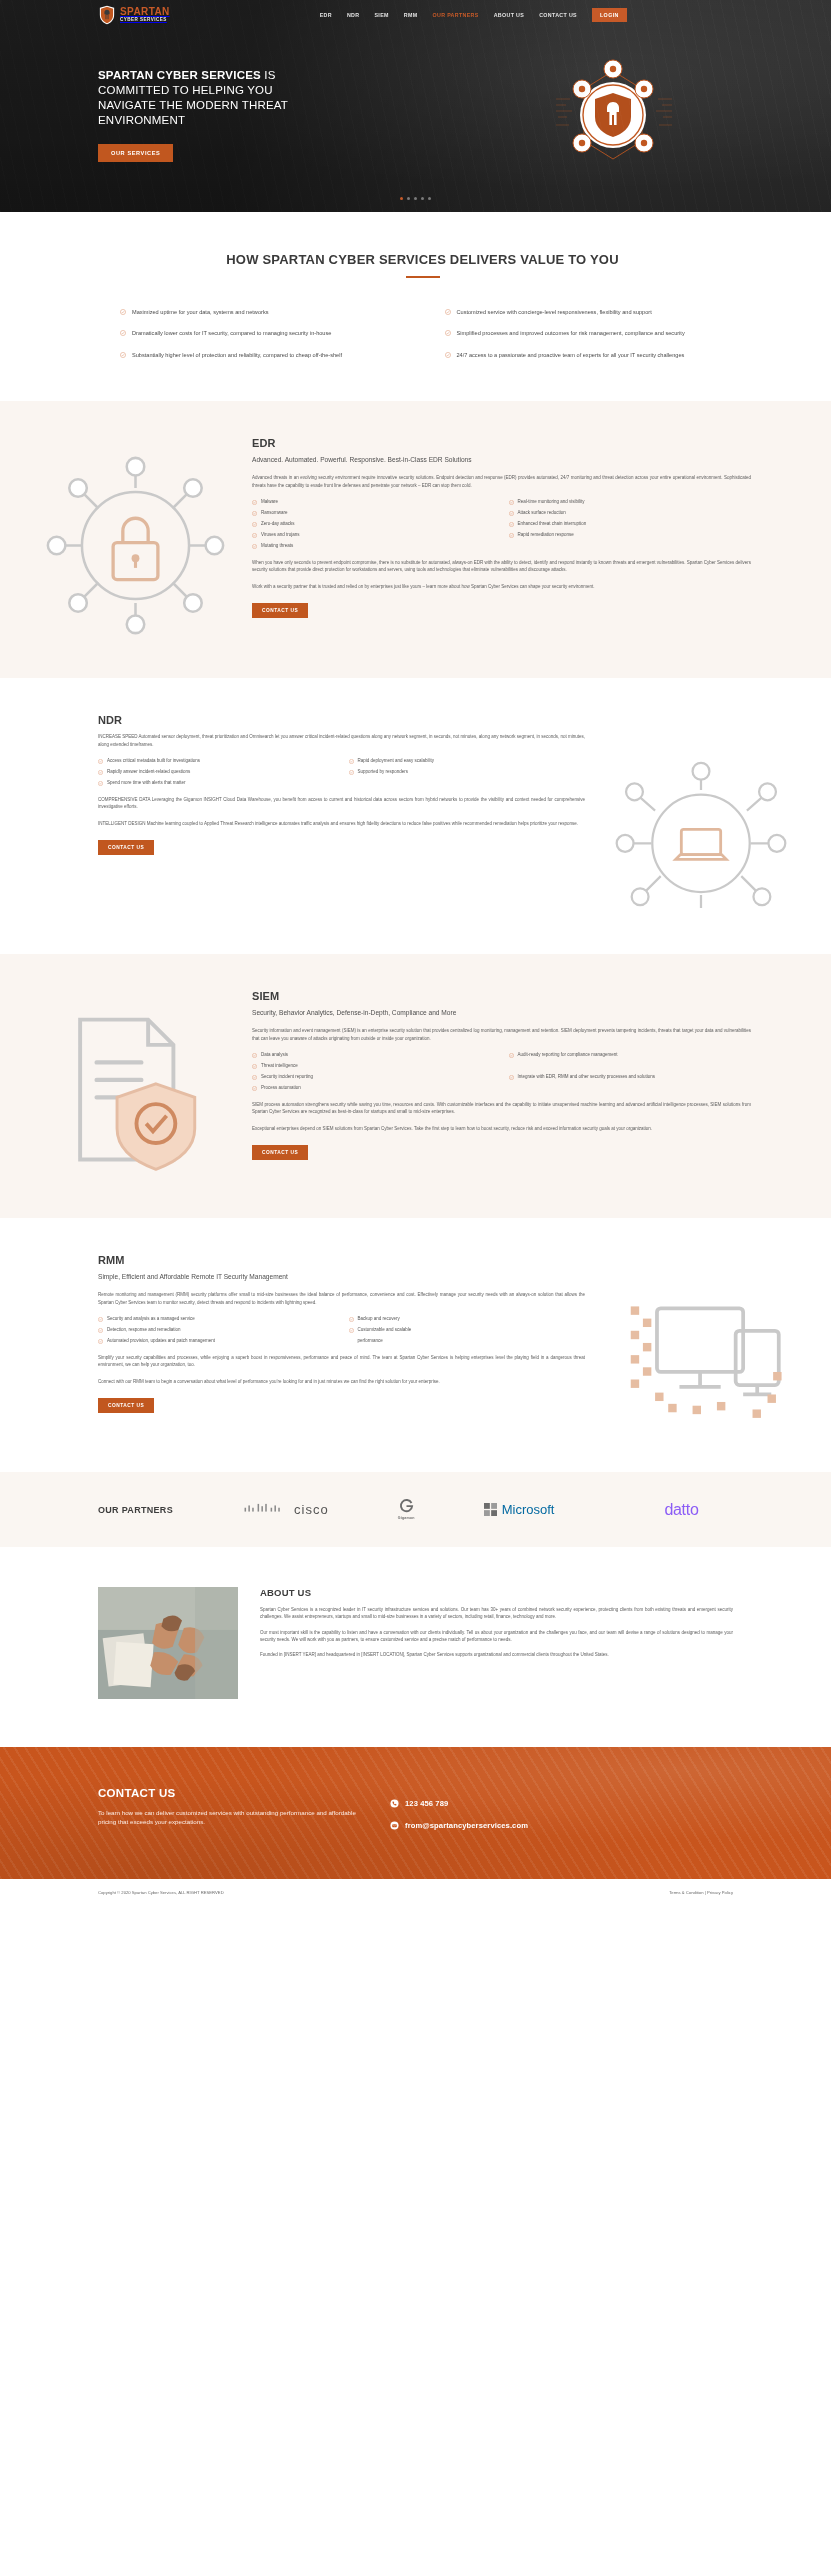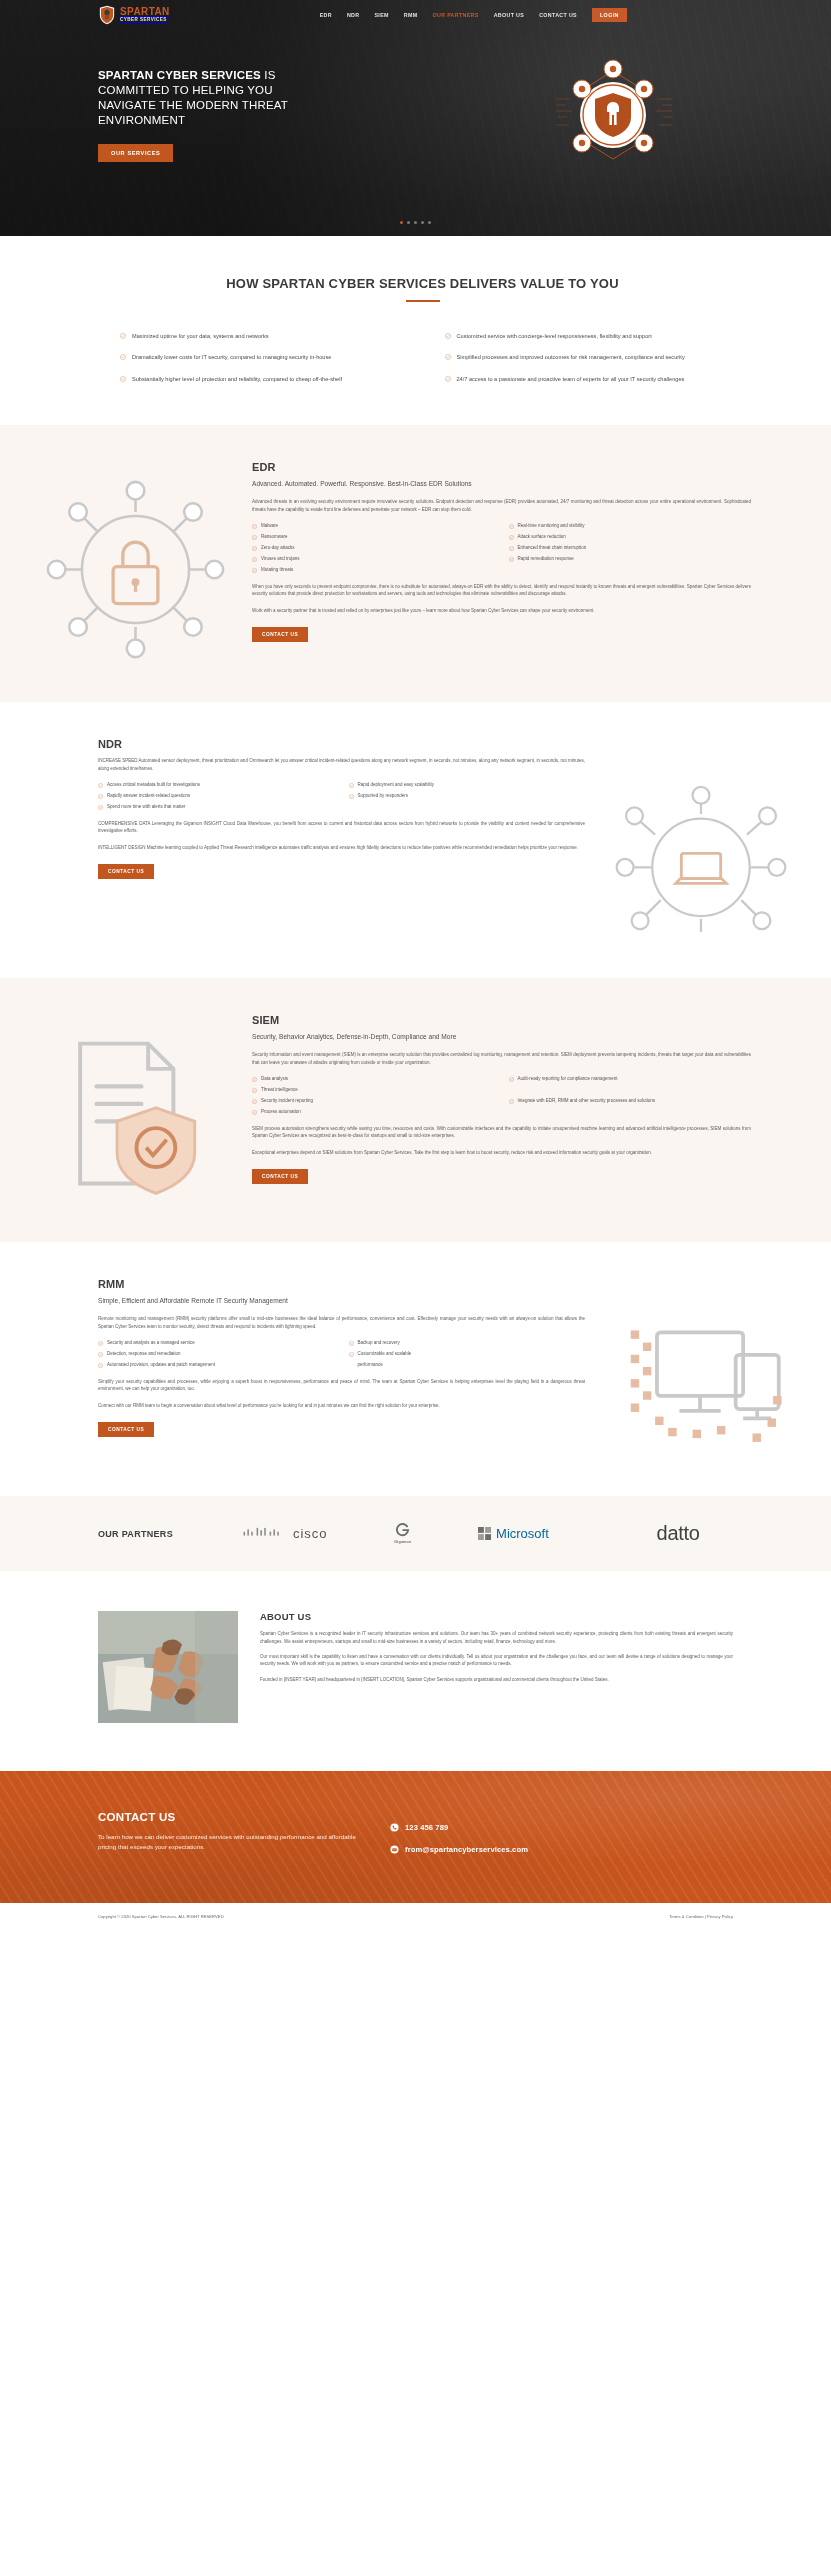--- a/index.html
+++ b/index.html
@@ -8,21 +8,21 @@
     font-family:"Liberation Sans", sans-serif;
     background:#ffffff;
     color:#333333;
     -webkit-font-smoothing:antialiased;
   }
   .wrap { width:831px; margin:0 auto; position:relative; }
 
   
   .hero {
     position:relative;
-    height:236px;
+    height:212px;
     background:#2b2b2b;
     background-image:
       linear-gradient(115deg, rgba(255,255,255,.025) 0 2px, transparent 2px 14px),
       linear-gradient(62deg, rgba(255,255,255,.03) 0 1px, transparent 1px 9px),
       radial-gradient(ellipse at 72% 35%, rgba(255,255,255,.05), rgba(0,0,0,0) 60%),
       linear-gradient(180deg,#323232 0%, #2a2a2a 60%, #242424 100%);
     overflow:hidden;
   }
   .hero:after{
     content:"";position:absolute;left:0;top:0;right:0;bottom:0;
@@ -97,21 +97,21 @@
     font-size:4.8px; font-weight:bold; letter-spacing:.5px; padding:5px 10px; text-decoration:none;
   }
 
   
   .partners { background:#faf6f2; display:flex; align-items:center; padding:26px 98px; gap:0; }
   .partners-h { font-size:9px; font-weight:bold; color:#3d3d3d; letter-spacing:.3px; white-space:nowrap; }
   .partner-row { flex:1 1 auto; display:flex; align-items:center; justify-content:space-around; padding-left:36px; }
   .p-cisco { color:#555; font-size:13px; letter-spacing:1px; font-weight:400; text-align:center; line-height:1.05;}
   .p-gig { color:#6d6d6d; text-align:center; line-height:1; }
   .p-ms { display:flex; align-items:center; gap:5px; color:#0369a1; font-size:13px; }
-  .p-datto { color:#404040; font-size:20px; letter-spacing:-.3px;margin-left:41px; }
+  .p-datto { color:#8b5cf6; font-size:16px; letter-spacing:-.3px;margin-left:41px; }
 
   
   .about { background:#fff; display:flex; gap:22px; padding:40px 98px 44px; align-items:flex-start; }
   .about-photo { position:relative; flex:0 0 auto; width:140px; }
   .about-h { font-size:9.5px; font-weight:bold; color:#3d3d3d; letter-spacing:.2px; }
   .about-p { font-size:4.5px; line-height:7.4px; color:#5c5c5c; text-align:justify; margin-top:8px; }
 
   
   .contact { position:relative; background:#c8551d; overflow:hidden; padding:40px 98px 36px; }
   .contact:after{

